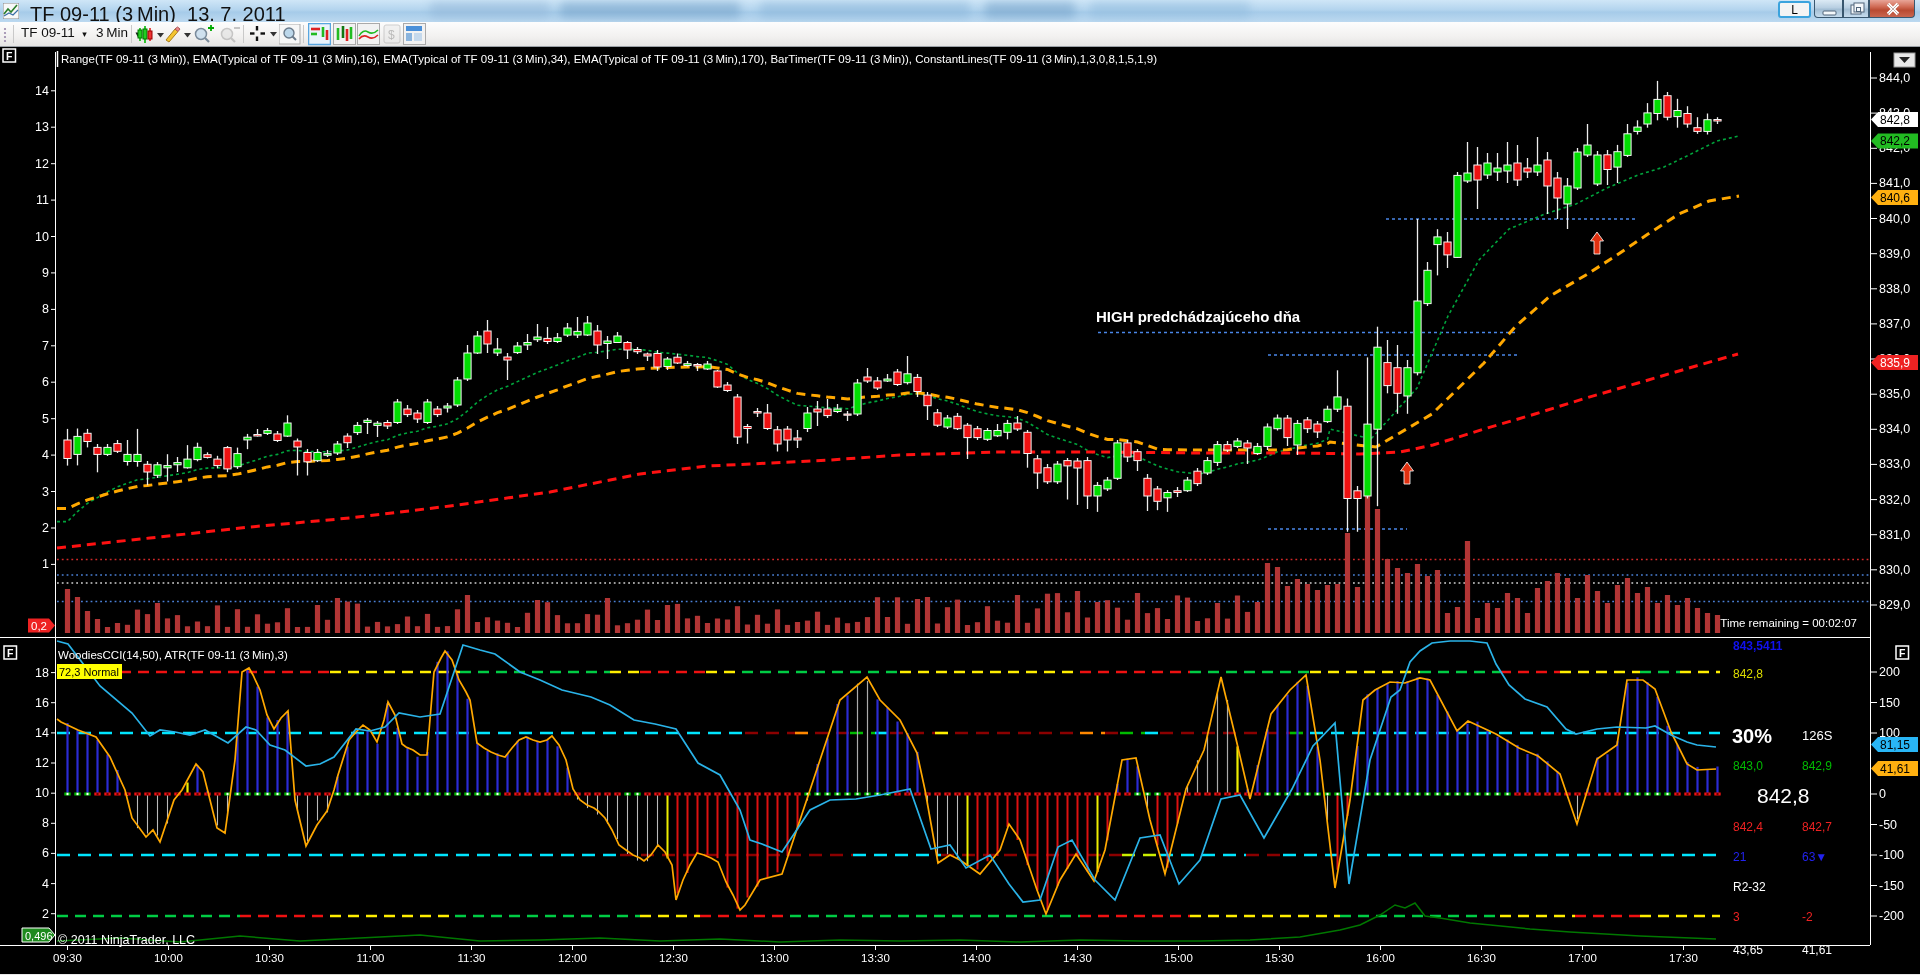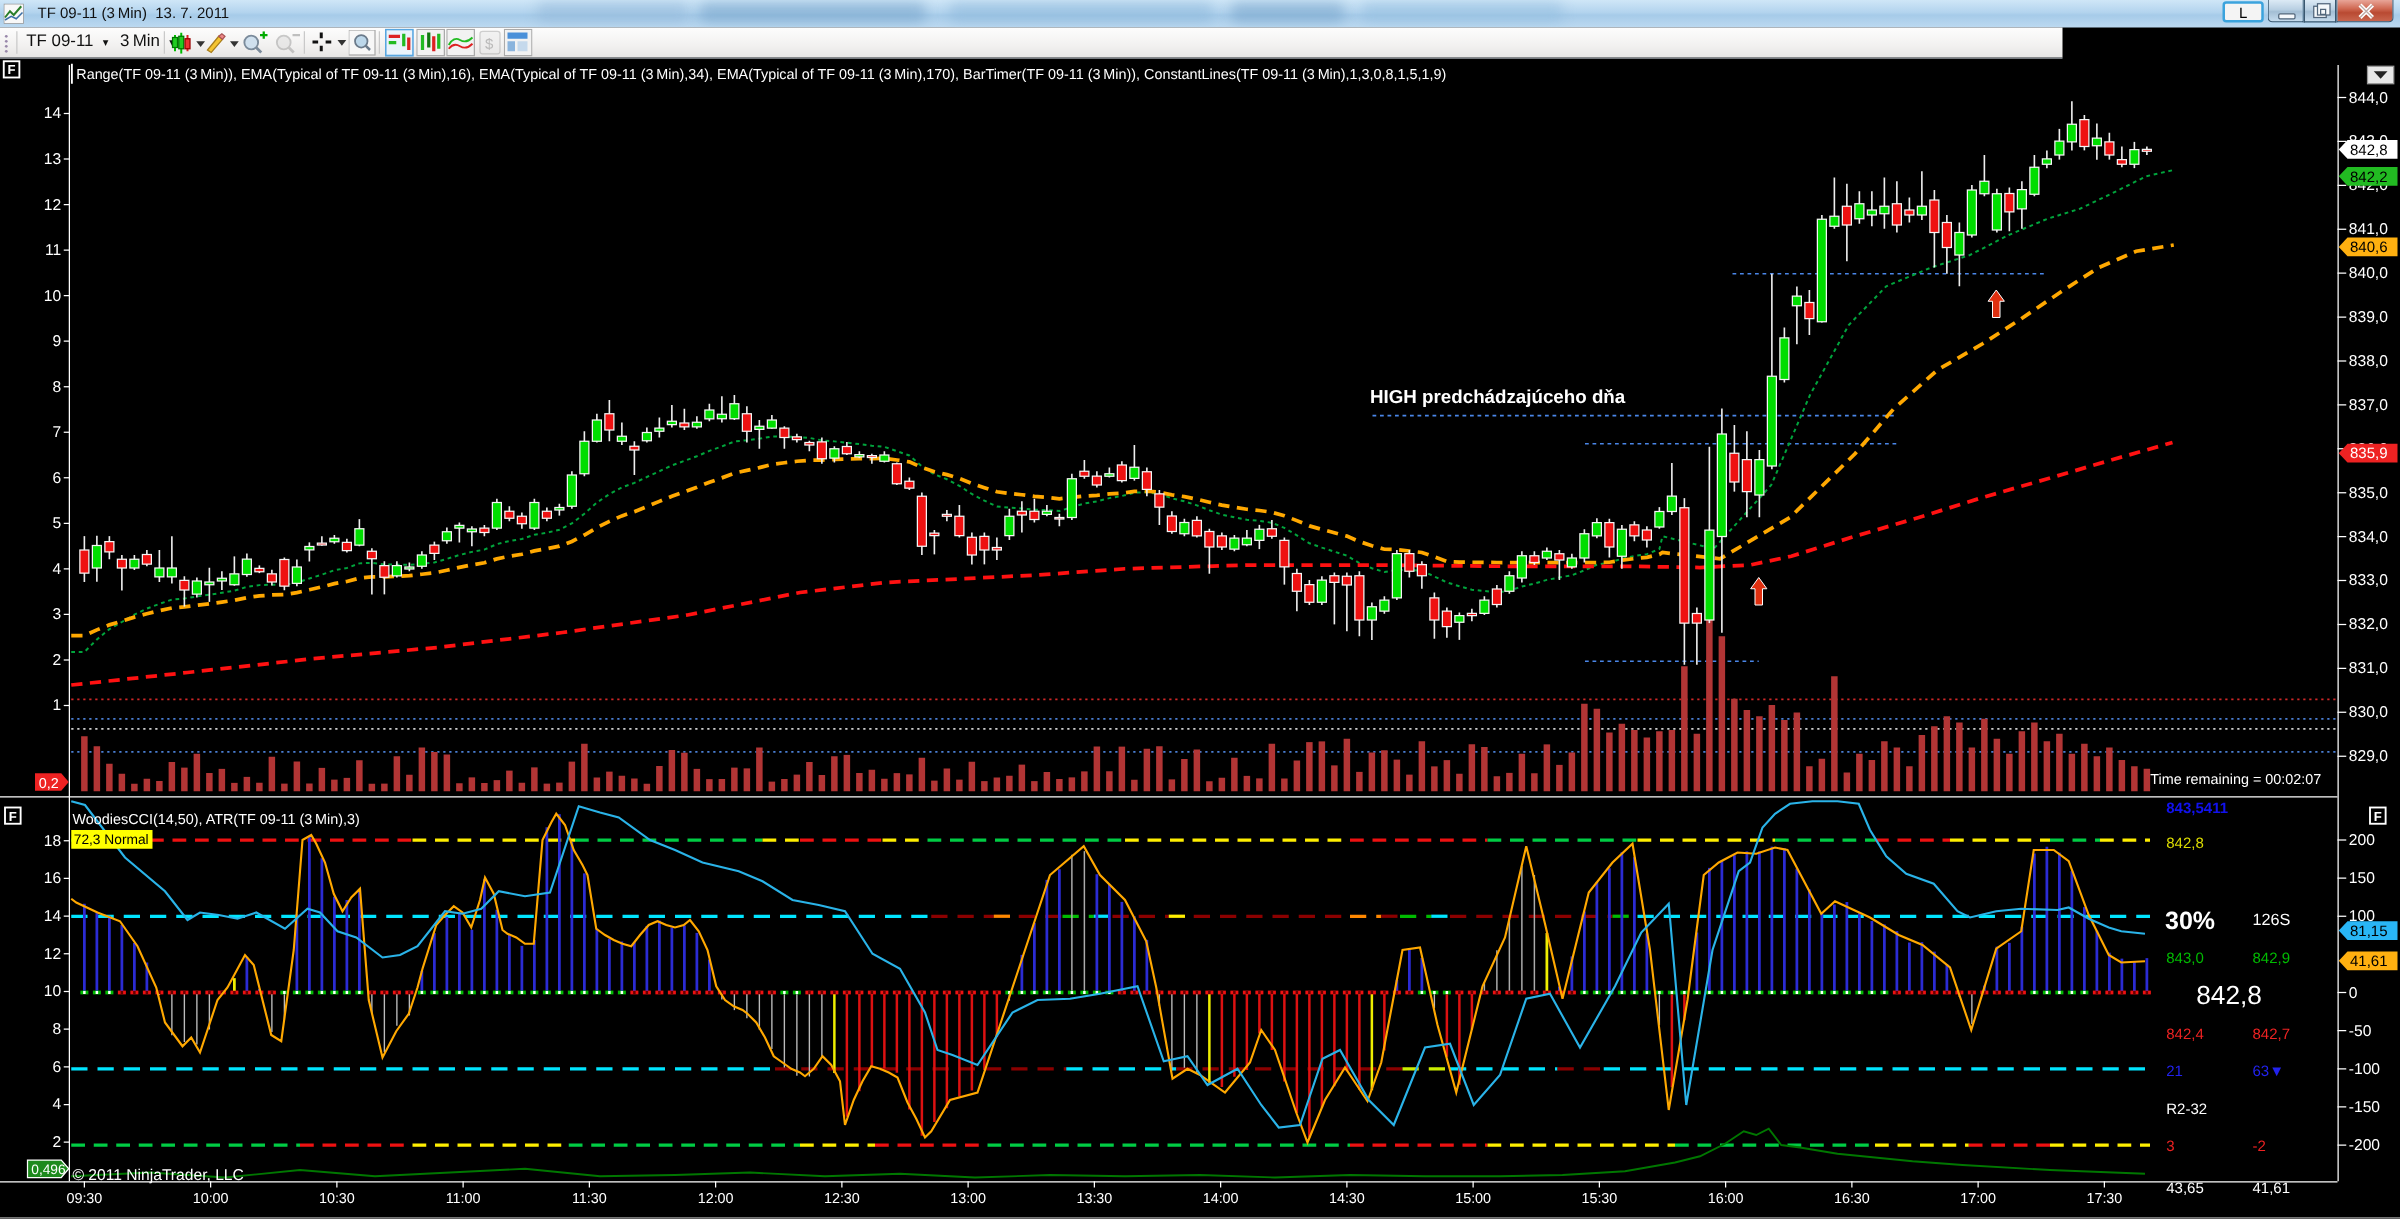--- a/index.html
+++ b/index.html
@@ -1,18 +1,18 @@
 <!DOCTYPE html>
 <html><head><meta charset="utf-8"><style>
 *{margin:0;padding:0;box-sizing:border-box}
 body{width:1920px;height:975px;background:#000;font-family:"Liberation Sans",sans-serif;overflow:hidden;position:relative}
 #title{position:absolute;top:0;left:0;width:1920px;height:22px;background:linear-gradient(180deg,#cfe6f7 0%,#b3d4ee 45%,#a6cbe9 55%,#bcd9f0 100%);overflow:hidden}
 #title .sm{position:absolute;top:2px;height:16px;border-radius:3px;background:#8fb4d6;filter:blur(5px);opacity:.5}
-#ttext{position:absolute;top:3px;left:30px;font-size:12px;color:#111;white-space:nowrap}
-#tbar{position:absolute;top:22px;left:0;width:1650px;height:25px;background:linear-gradient(180deg,#fdfdfd,#f2f1f0 60%,#e6e5e4);border-bottom:1px solid #9aa0a6}
+#ttext{position:absolute;top:3px;left:30px;font-size:20px;color:#111;white-space:nowrap}
+#tbar{position:absolute;top:22px;left:0;width:1920px;height:25px;background:linear-gradient(180deg,#fdfdfd,#f2f1f0 60%,#e6e5e4);border-bottom:1px solid #9aa0a6}
 .titem{position:absolute;top:3px;font-size:13.5px;color:#111}
 .sep{position:absolute;top:3px;width:1px;height:18px;background:#c9c9c9}
 .wbtn{position:absolute;top:0;height:18px;border:1px solid #39576f;border-top:none}
 </style></head><body>
 <div id="title">
  <div class="sm" style="left:430px;width:120px"></div>
  <div class="sm" style="left:560px;width:180px;background:#6d9cc4"></div>
  <div class="sm" style="left:760px;width:210px;background:#88b4d8"></div>
  <div class="sm" style="left:985px;width:90px;background:#6d9cc4"></div>
  <div class="sm" style="left:1090px;width:160px;background:#90bbdd"></div>

